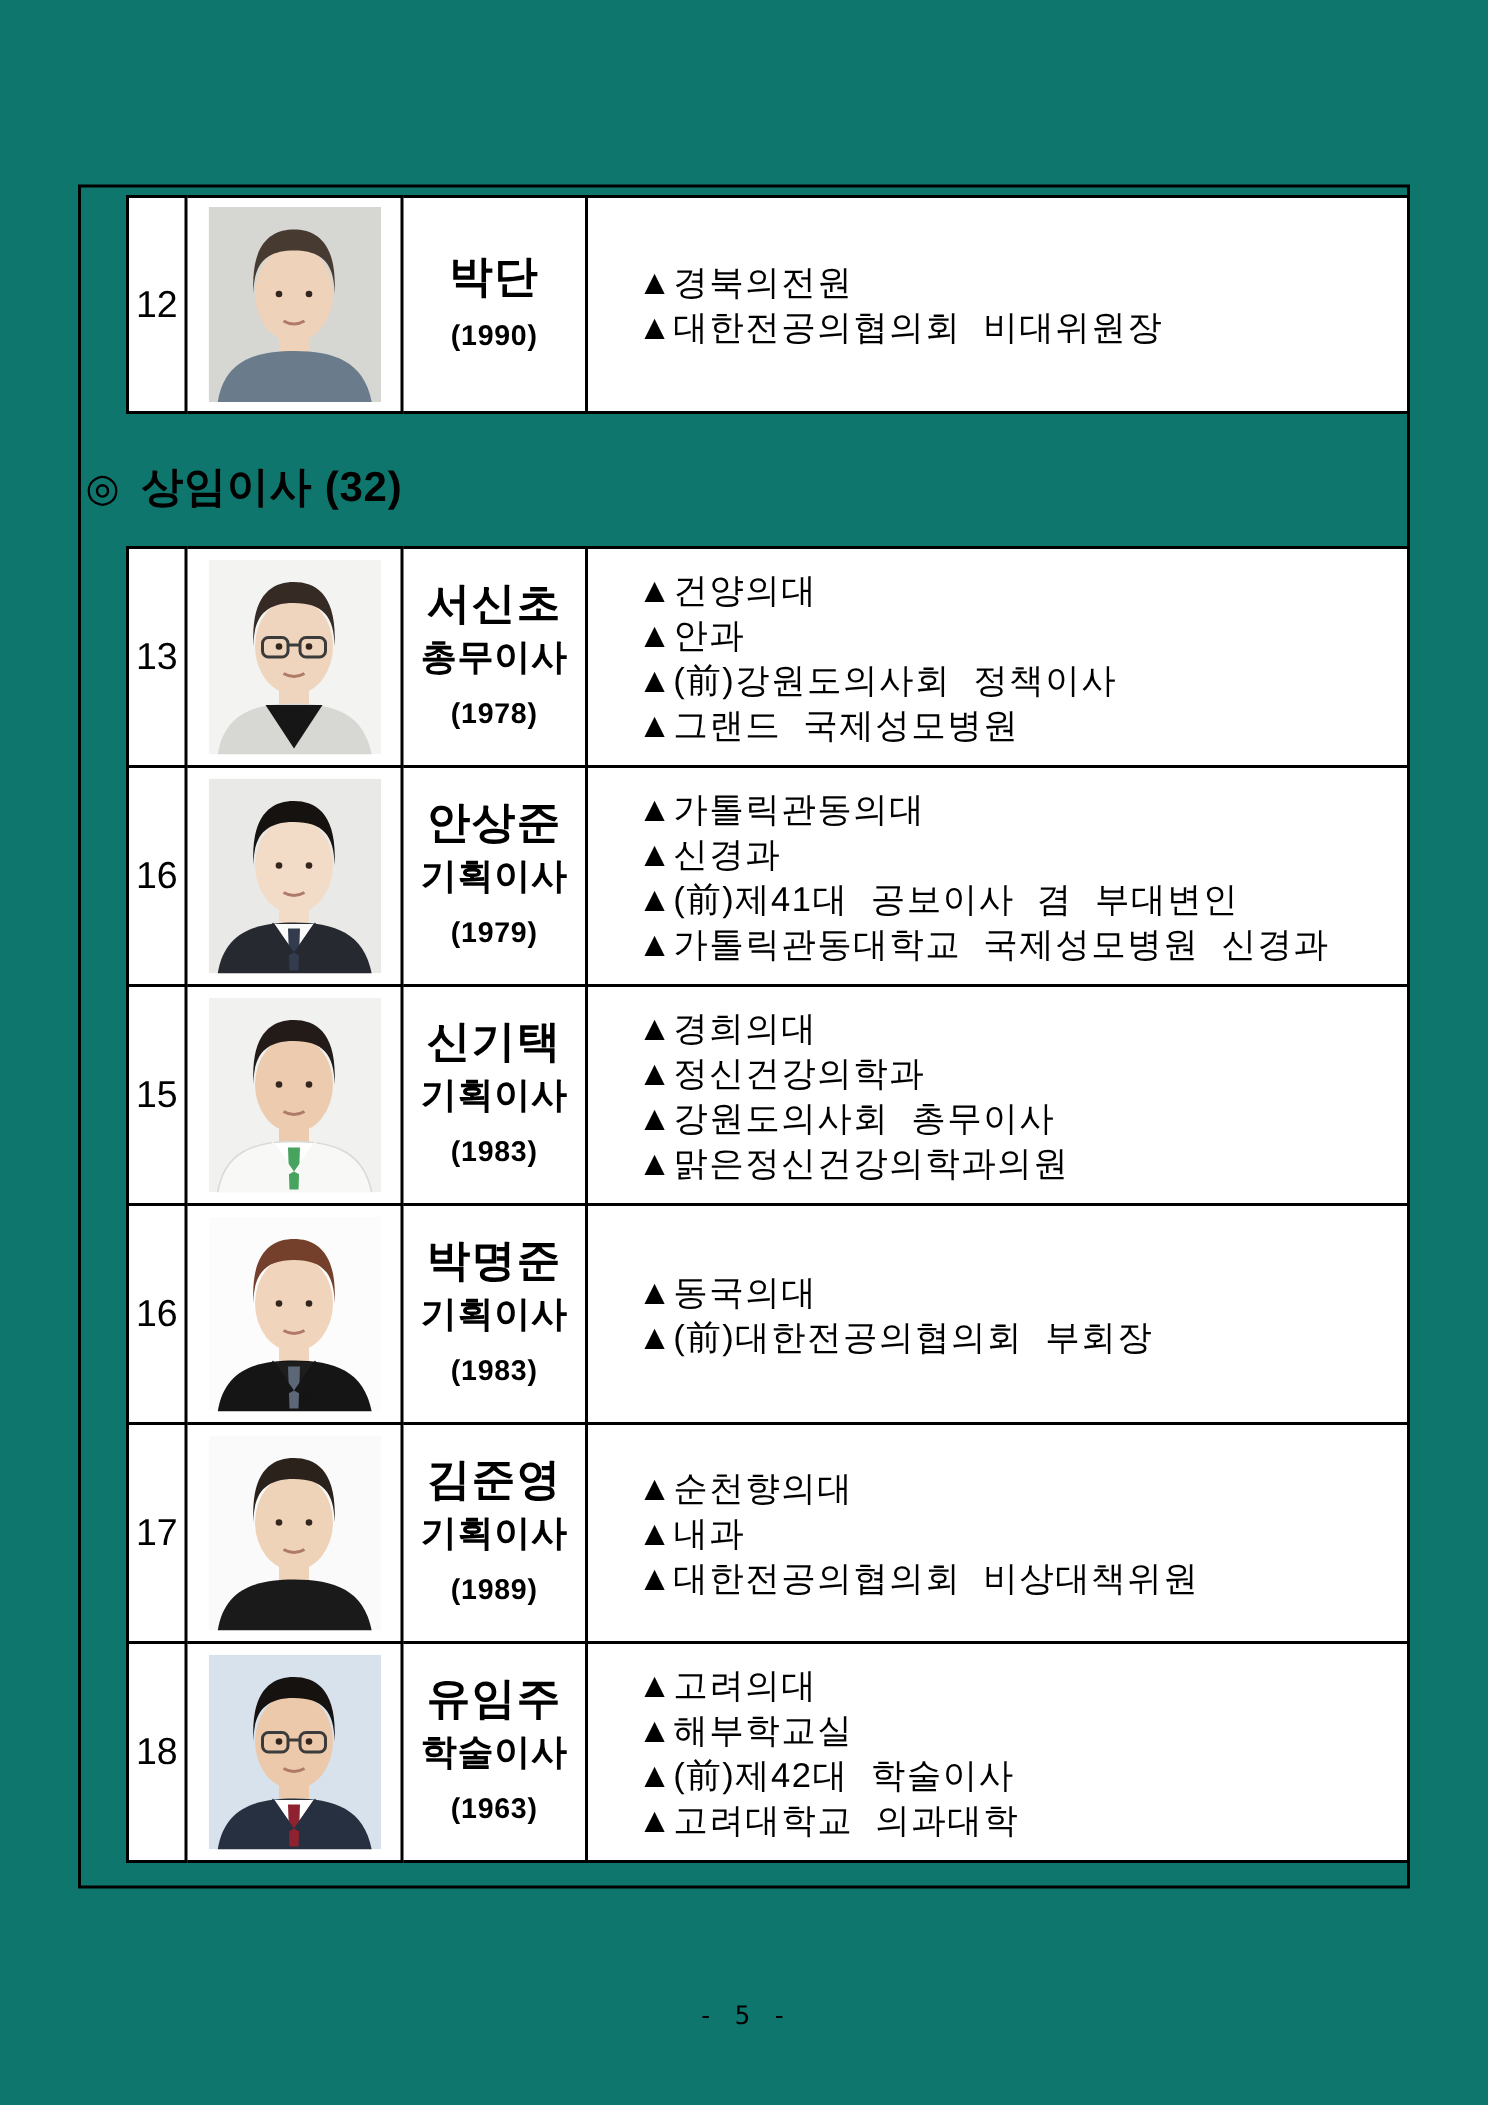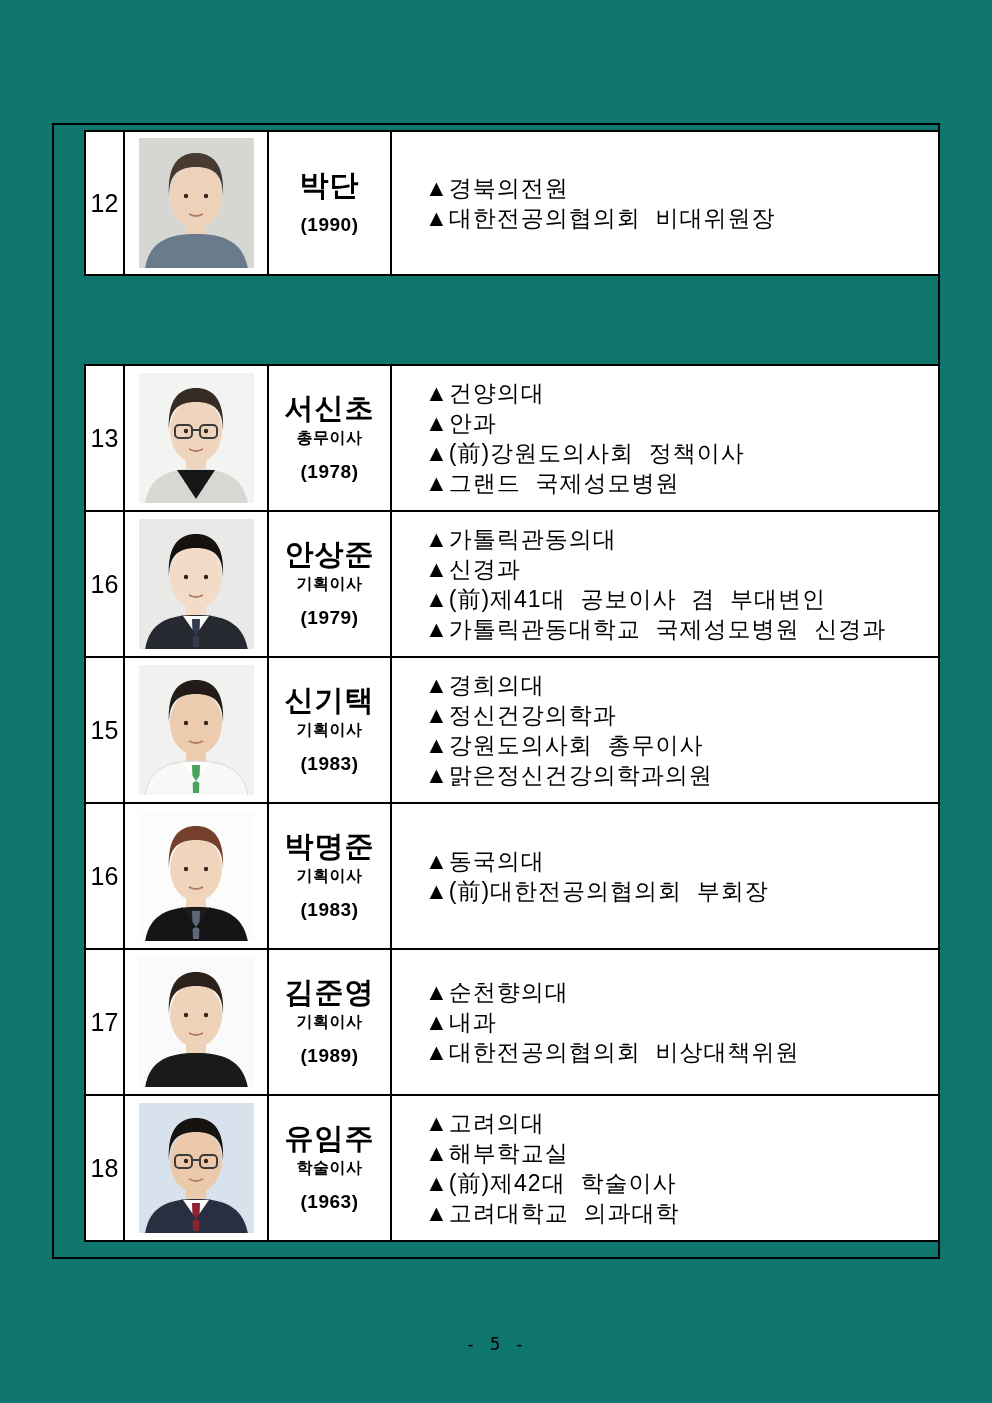--- a/index.html
+++ b/index.html
@@ -20,21 +20,21 @@
   .table-main{ left:84px; top:364px; }
   .member-table td{ border:2px solid #000; padding:0; vertical-align:middle; }
   .table-top td{ height:142px; }
   .table-main td{ height:144px; }
   .col-no{ text-align:center; font-size:25px; }
   .col-photo{ text-align:center; }
   .photo{ display:inline-block; width:115px; height:130px; vertical-align:middle; overflow:hidden; }
   .photo svg{ display:block; }
   .col-name{ text-align:center;border-radius:17px; }
   .m-name{ font-size:29px; font-weight:bold; letter-spacing:1px; line-height:1.1; }
-  .m-role{ font-size:16px; font-weight:bold; margin-top:3px; letter-spacing:0.5px; }
+  .m-role{ font-size:24px; font-weight:bold; margin-top:3px; letter-spacing:0.5px; }
   .m-year{ font-size:19px; margin-top:12px; letter-spacing:0.5px;font-weight:bold; }
   .col-cred{ padding-left:10px !important; }
   .cred-line{
     font-size:23px; line-height:30px; letter-spacing:1px; white-space:pre;margin-left:23px;
   }
   .section-header{
     position:absolute; left:57px; top:306px; font-size:28px; font-weight:bold;
     letter-spacing:0.5px;
   }
   .section-header .bullet{ margin-right:14px; font-size:26px; }
@@ -81,20 +81,23 @@
     <td class="col-cred">
       <div class="cred-lines">
               <div class="cred-line">▲경북의전원</div>
               <div class="cred-line">▲대한전공의협의회  비대위원장</div>
             </div>
     </td>
   </tr>
       </tbody>
   </table>
 
+  <div class="section-header">
+    <span class="bullet">◎</span><span>상임이사 (32)</span>
+  </div>
 
   <table class="member-table table-main">
     <colgroup>
         <col style="width:39px">
         <col style="width:144px">
         <col style="width:123px">
         <col style="width:548px">
       </colgroup>
     <tbody>
         <tr>

